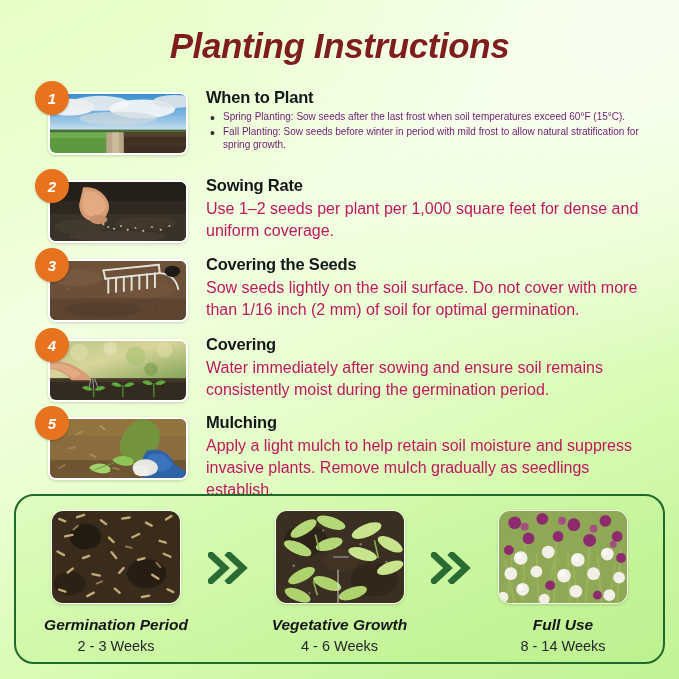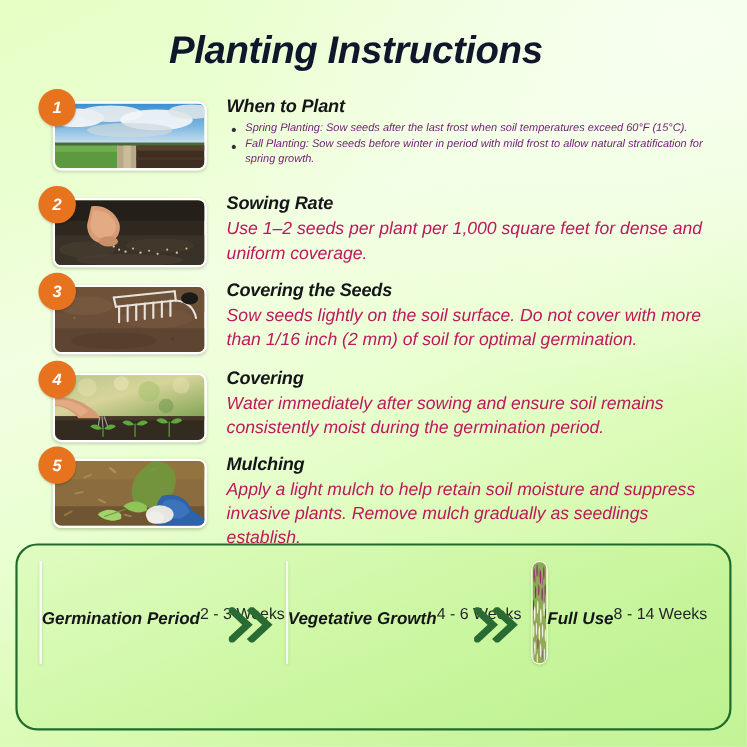--- a/index.html
+++ b/index.html
@@ -28,28 +28,28 @@
   .page {
     position: relative;
     width: 679px;
     height: 679px;
   }
 
   
   .title {
     position: absolute;
     top: 26px;
-    left: 0;
+    left: 16px;
     width: 647px;
     text-align: center;
     font-size: 35px;
     font-weight: 700;
     font-style: italic;
     letter-spacing: -0.4px;
-    color: #0f172a;
+    color: #7f1d1d;
     text-shadow: 0 1px 0 rgba(255,255,255,.55);
   }
 
   
   .steps {
     position: absolute;
     top: 88px;
     left: 0;
     width: 679px;
   }
@@ -95,21 +95,20 @@
     align-items: center;
     justify-content: center;
     box-shadow: 0 1px 2px rgba(0,0,0,.22);
     z-index: 4;
   }
 
   .step-body {
     position: absolute;
     left: 206px;
     width: 452px;
-    font-style: italic;
   }
 
   .step-head {
     font-size: 16.5px;
     font-weight: 700;
     color: #15161a;
     letter-spacing: -0.2px;
     margin-bottom: 3px;
   }
 
@@ -160,21 +159,21 @@
     inset: 0;
     display: flex;
     align-items: flex-start;
     justify-content: space-between;
     padding: 14px 20px 0 20px;
   }
 
   .tl-item {
     width: 160px;
     display: flex;
-    flex-direction: row;
+    flex-direction: column;
     align-items: center;
   }
 
   .tl-img {
     width: 130px;
     height: 94px;
     border-radius: 12px;
     overflow: hidden;
     border: 1px solid rgba(255,255,255,.85);
     box-shadow: 0 1px 3px rgba(0,0,0,.16);

